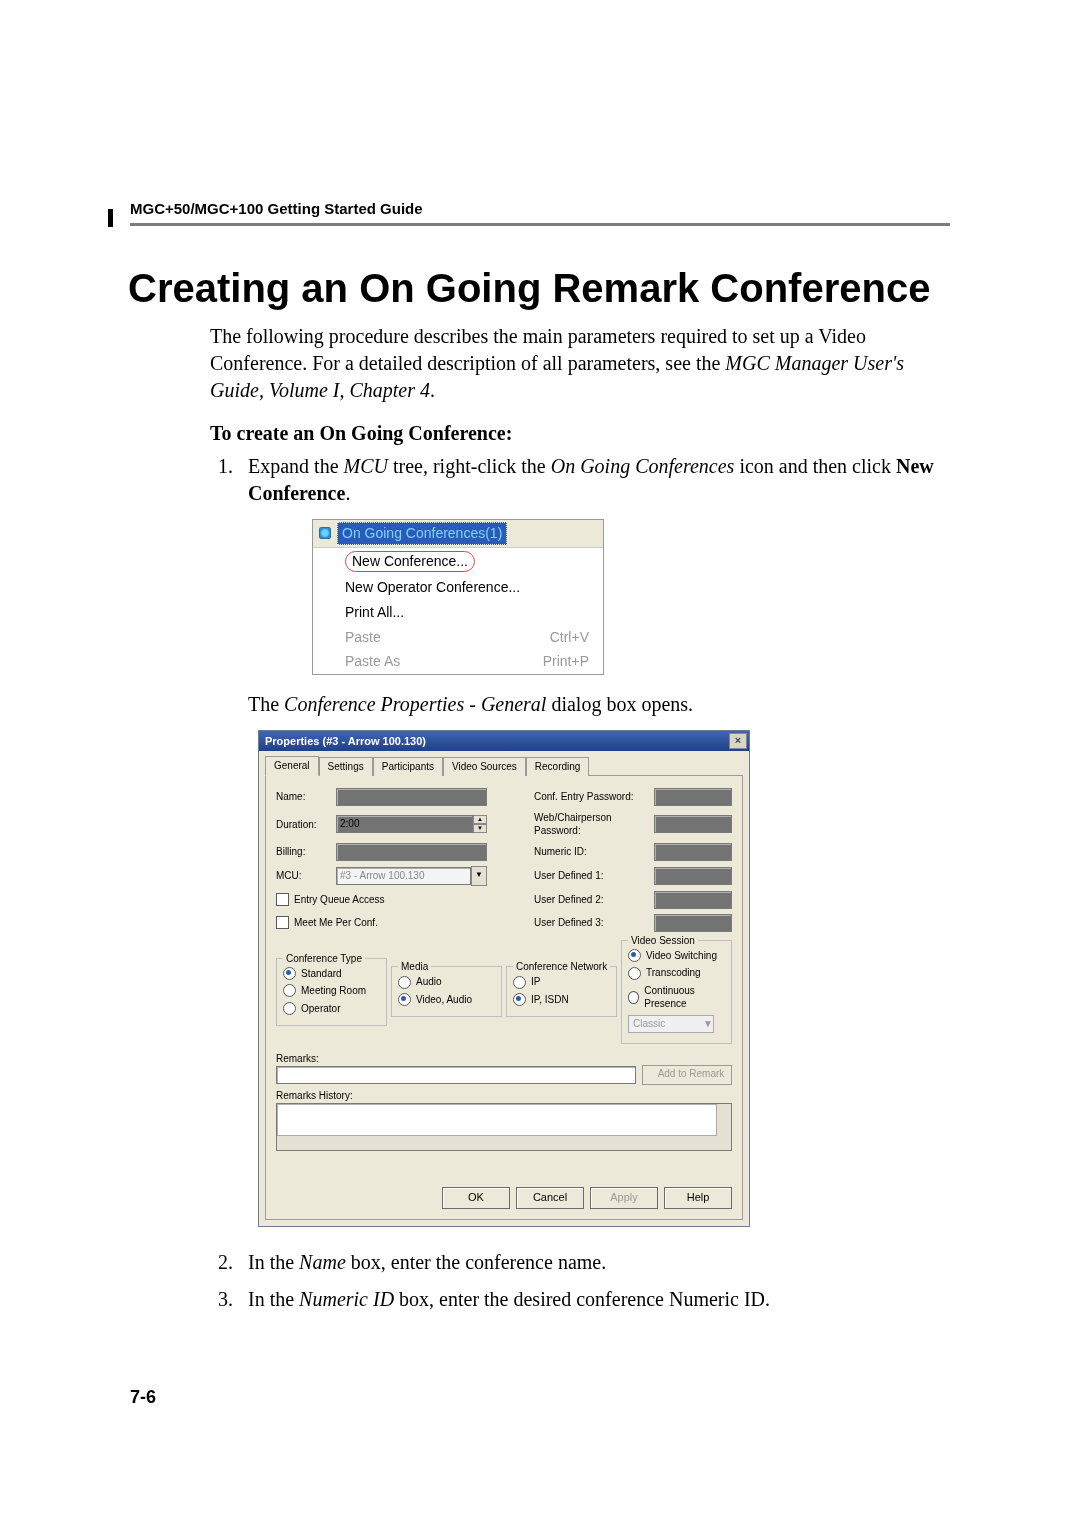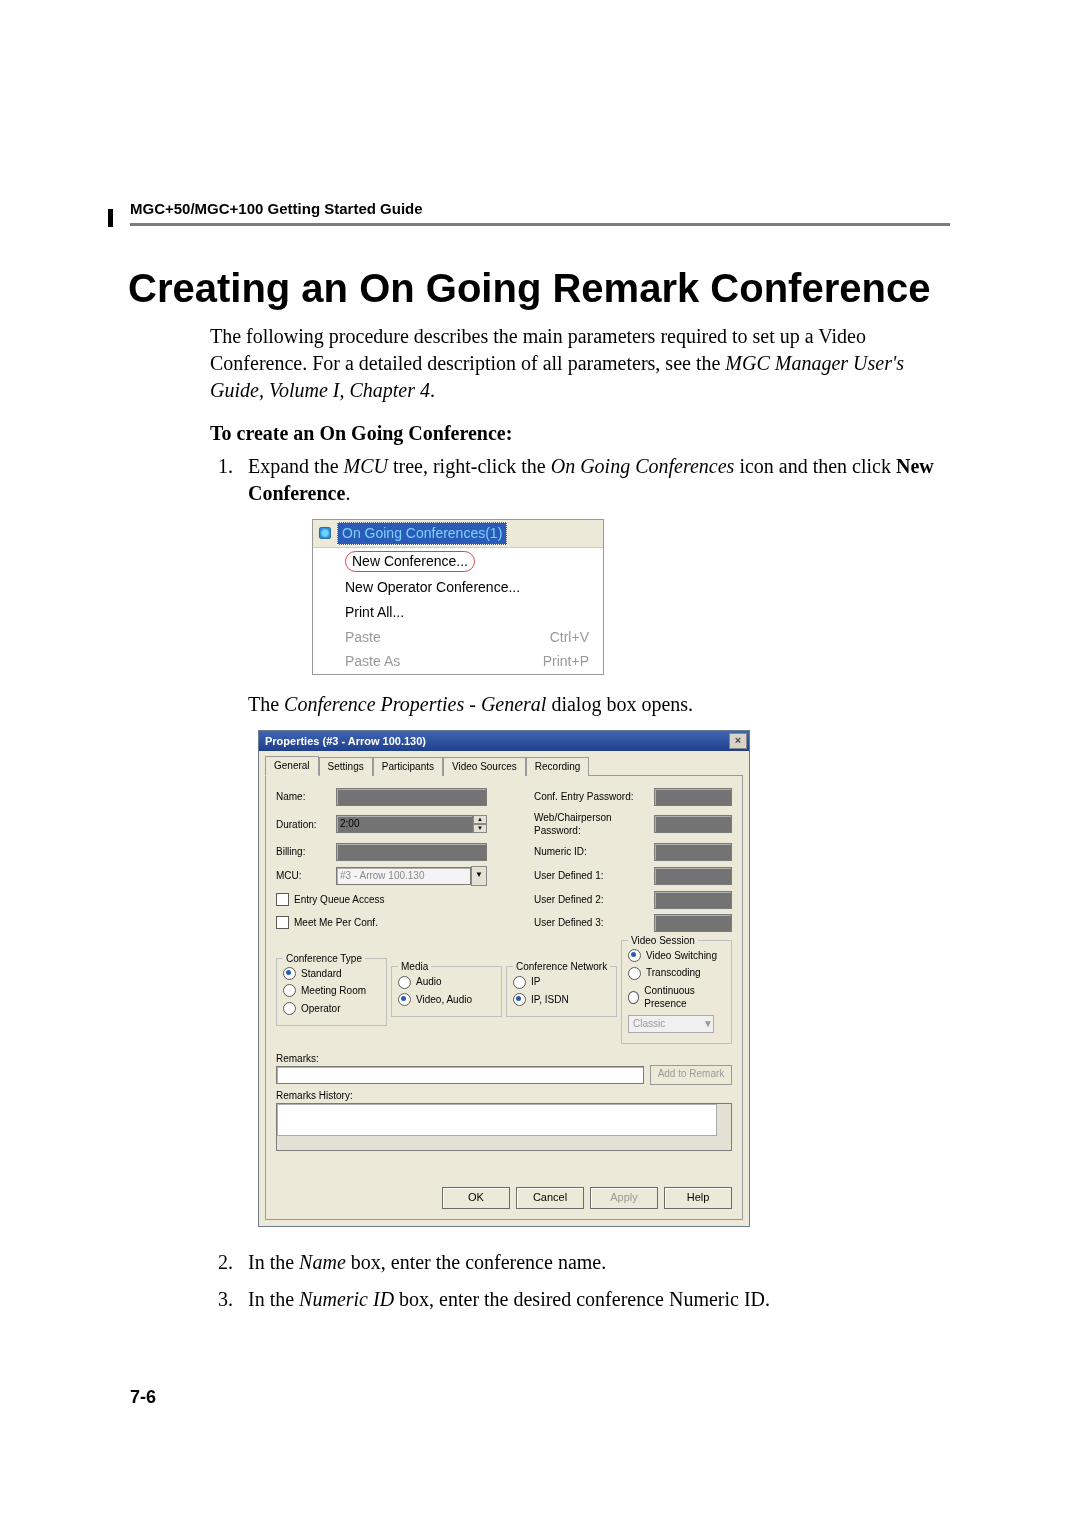--- a/index.html
+++ b/index.html
@@ -297,20 +297,21 @@
   .dlg-btn.disabled { color: #9a9a9a; }
   .addr-btn {
     width: 80px;
     height: 18px;
     background: #ece9d8;
     border: 1px solid #999;
     color: #9a9a9a;
     text-align: center;
     line-height: 16px;
     font-size: 10px;
+    padding-left: 8px;
   }
   .select-dis {
     height: 16px;
     background: #f0f0f0;
     border: 1px solid #aaa;
     color: #9a9a9a;
     display: flex;
     align-items: center;
     justify-content: space-between;
     padding-left: 4px;

